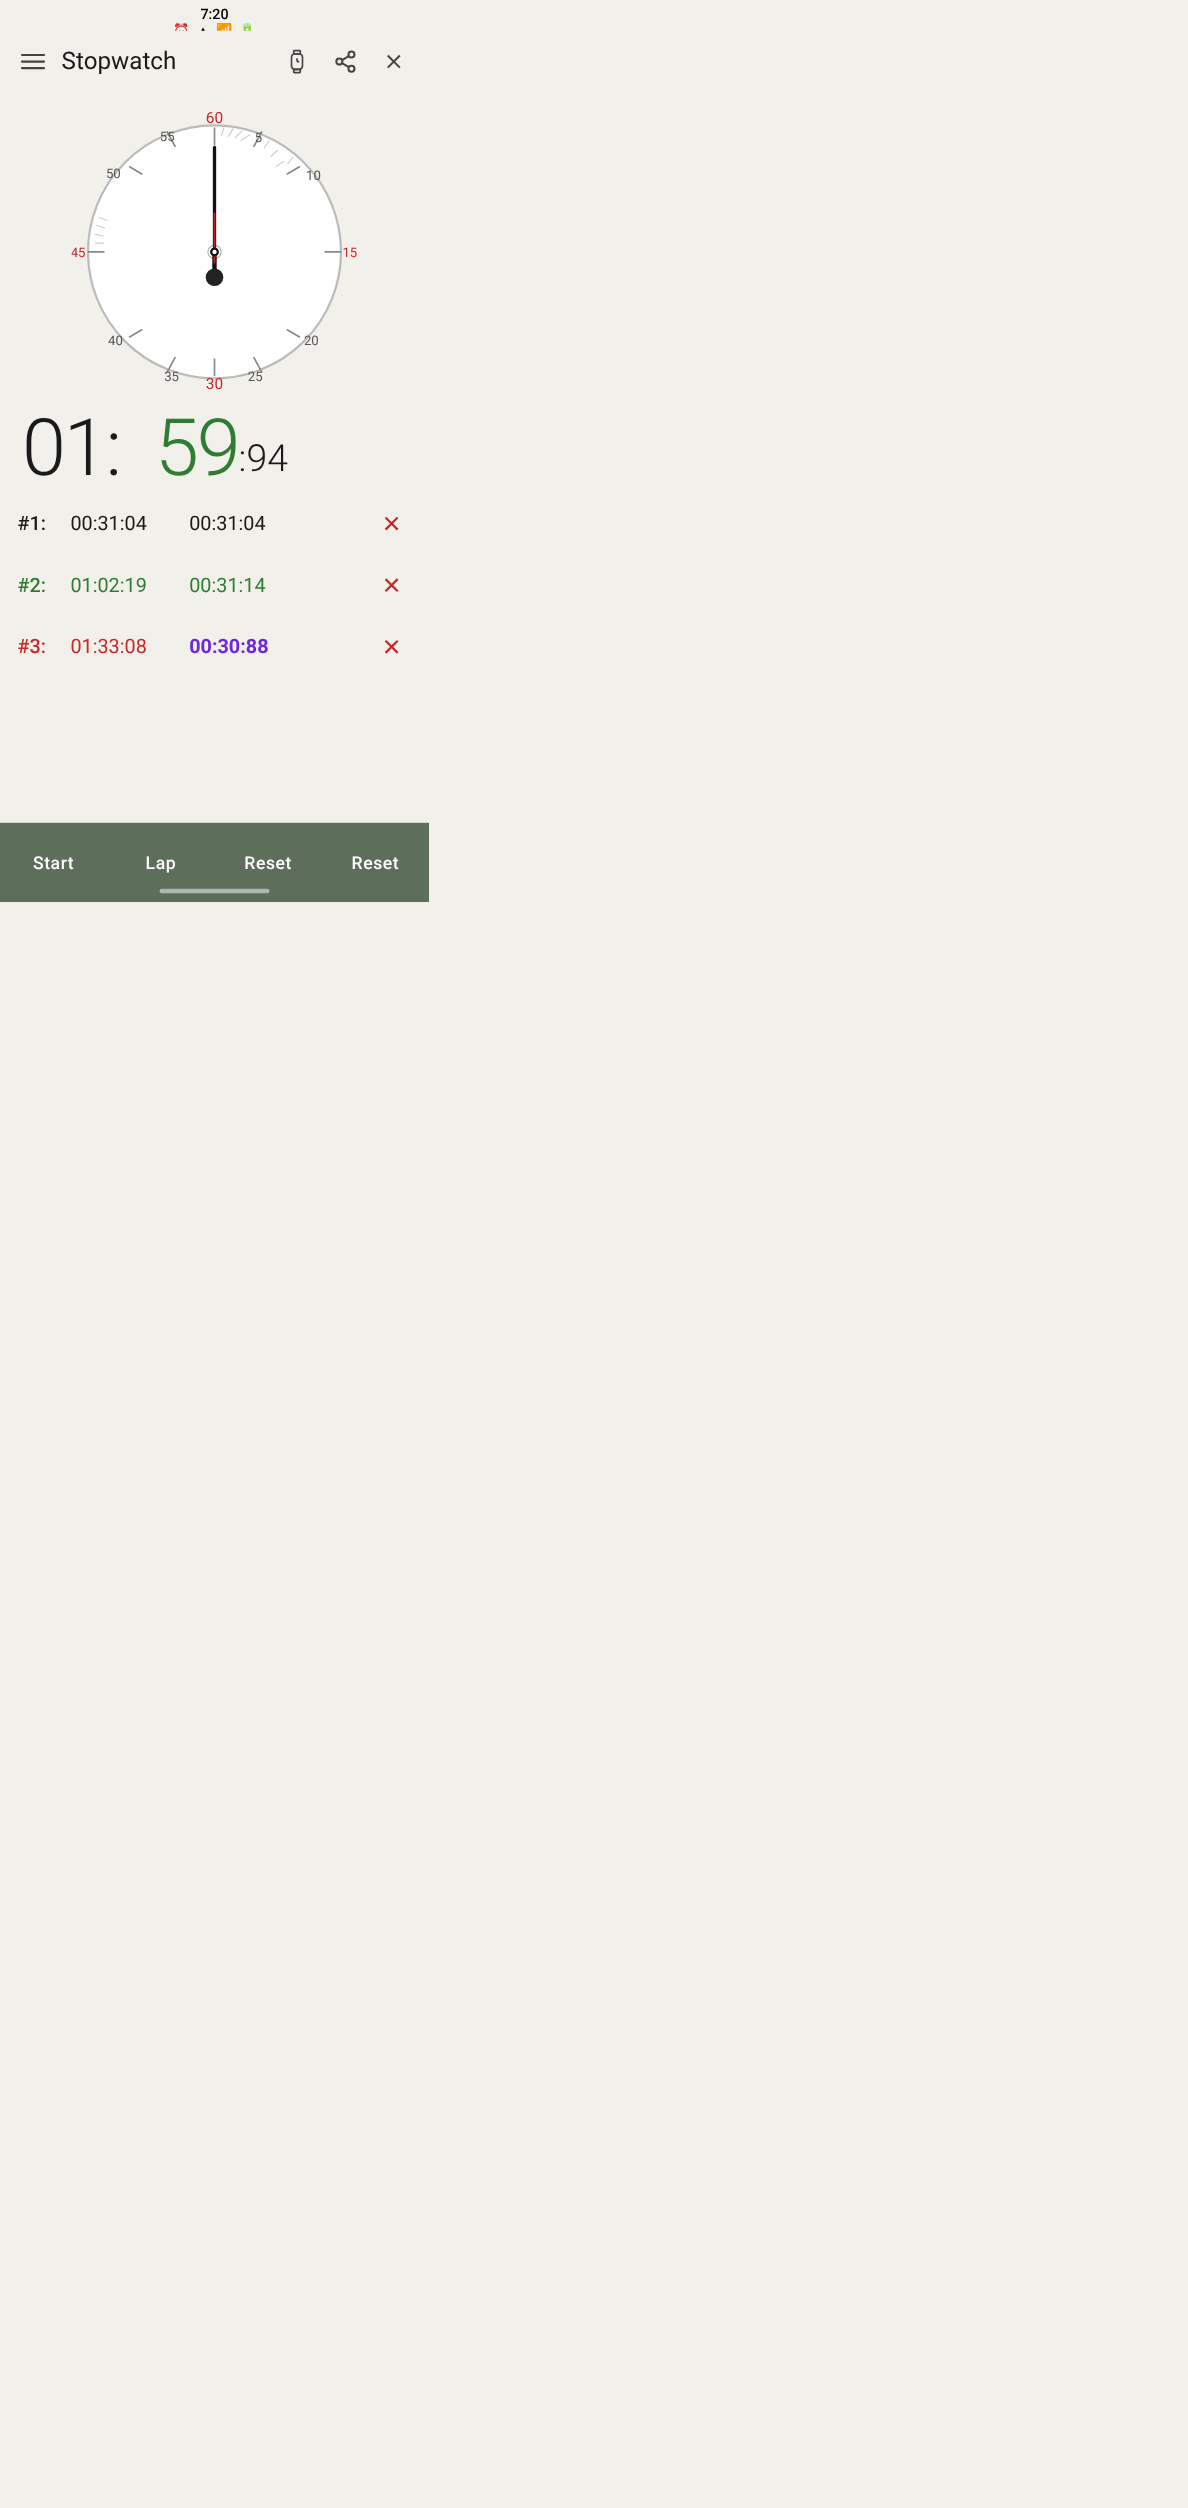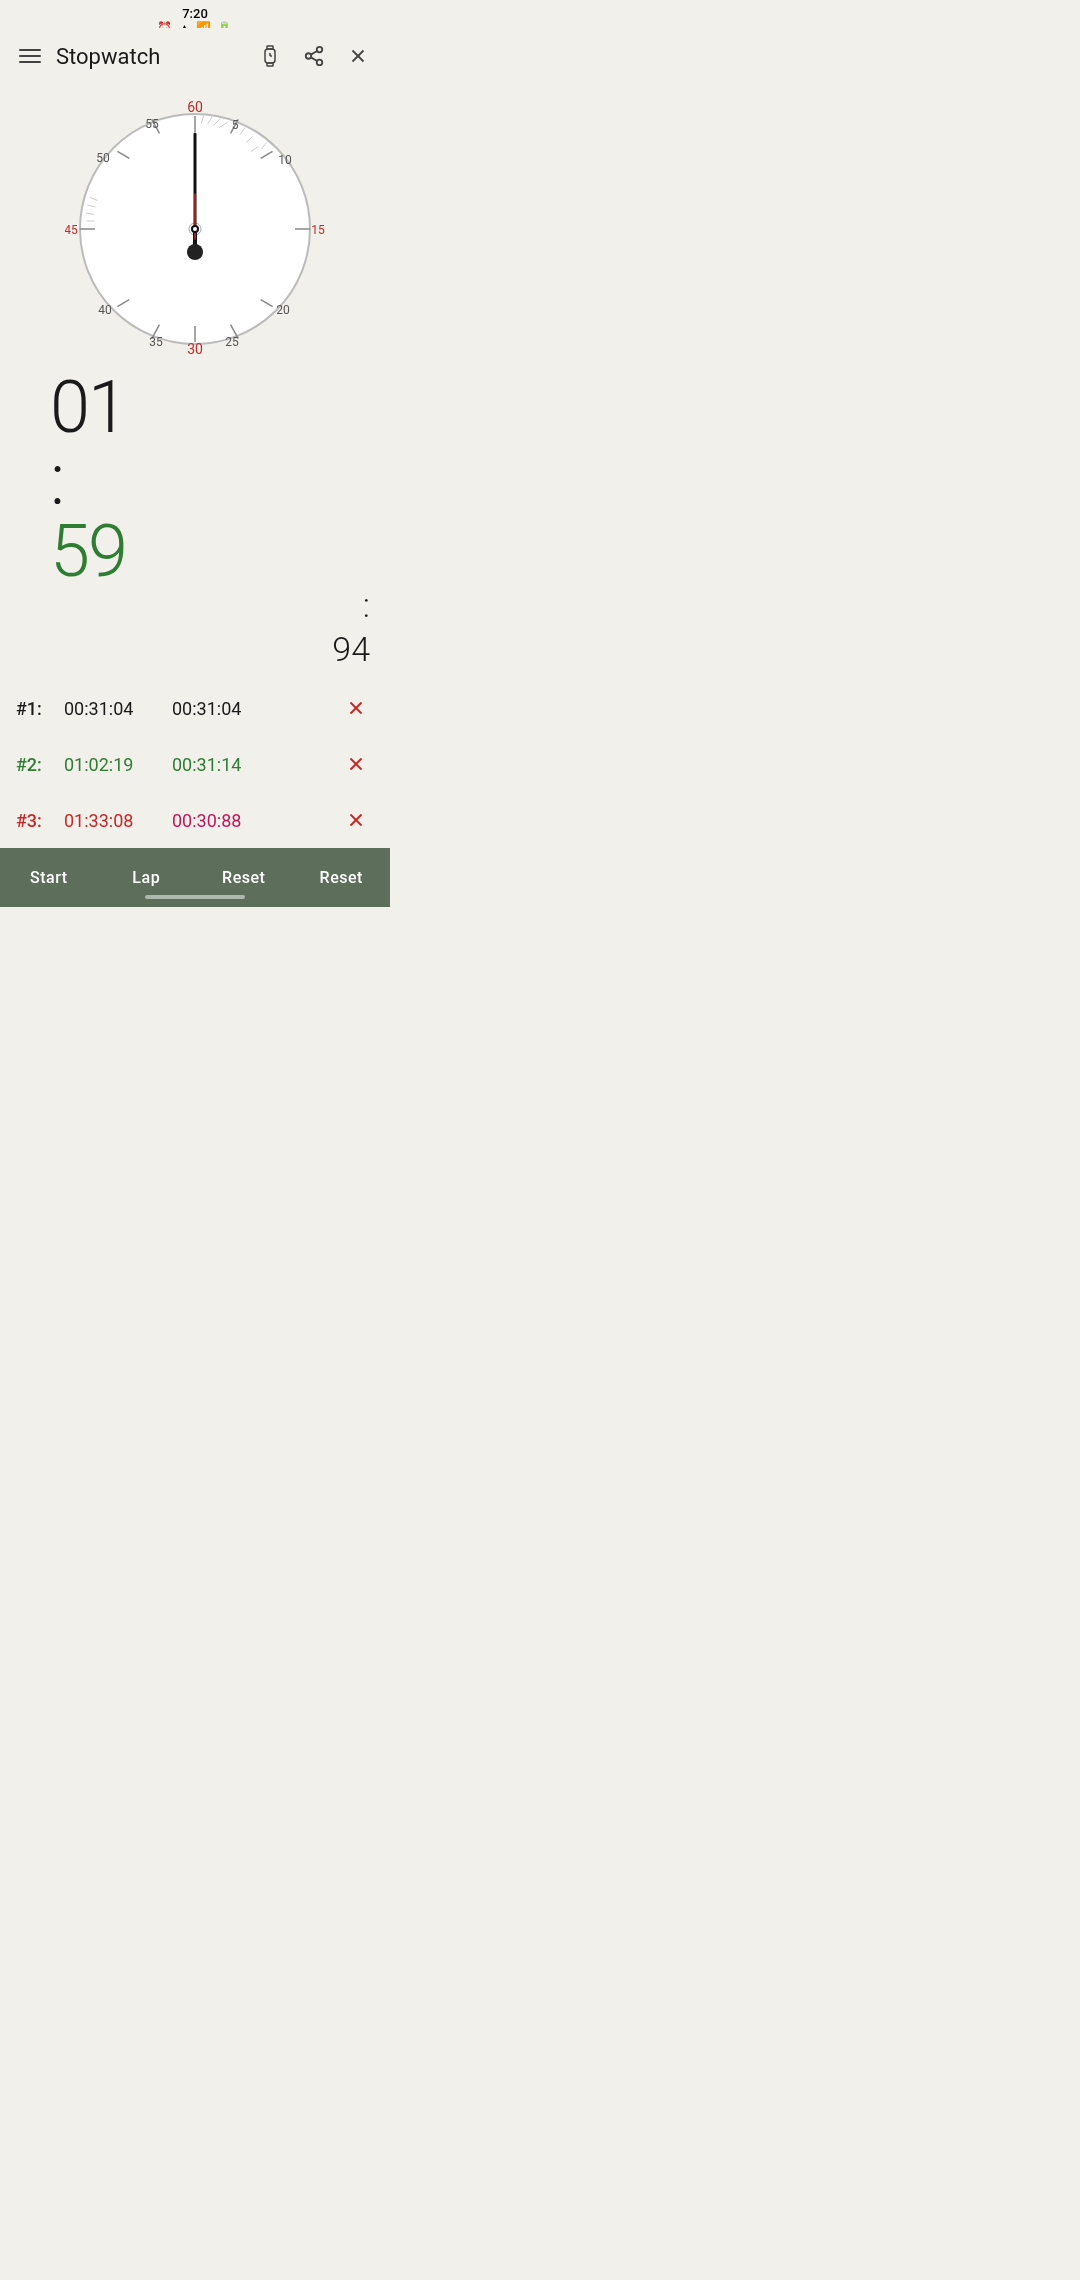--- a/index.html
+++ b/index.html
@@ -81,21 +81,20 @@
       justify-content: center;
       align-items: center;
       padding: 10px 0;
     }
 
     
     .digital-display {
       padding: 8px 20px 4px 20px;
       display: flex;
       align-items: baseline;
-      flex-direction: column;
     }
     .digital-minutes { color: #1a1a1a; }
     .digital-colon-1 { color: #1a1a1a; font-size: 72px; font-weight: 300; }
     .digital-seconds { color: #2e7d32; font-size: 72px; font-weight: 300; }
     .digital-colon-2 { color: #1a1a1a; font-size: 32px; font-weight: 300; }
     .digital-centis { color: #1a1a1a; font-size: 32px; font-weight: 300; }
 
     
     .lap-list {
       flex: 1;
@@ -136,27 +135,27 @@
       color: #c62828;
       font-size: 20px;
       flex-shrink: 0;
     }
 
     .row-black .lap-time-total { color: #1a1a1a; }
     .row-black .lap-time-split { color: #1a1a1a; }
     .row-green .lap-time-total { color: #2e7d32; }
     .row-green .lap-time-split { color: #2e7d32; }
     .row-red .lap-time-total { color: #c62828; }
-    .row-red .lap-time-split { color: #be185d; }
+    .row-red .lap-time-split { color: #6d28d9; font-weight: bold; }
 
     
     .bottom-bar {
       background: #5d6e5a;
       display: flex;
-      height: 59px;
+      height: 72px;
       align-items: center;
     }
     .bottom-btn {
       flex: 1;
       display: flex;
       align-items: center;
       justify-content: center;
       height: 100%;
       cursor: pointer;
       color: #fff;

